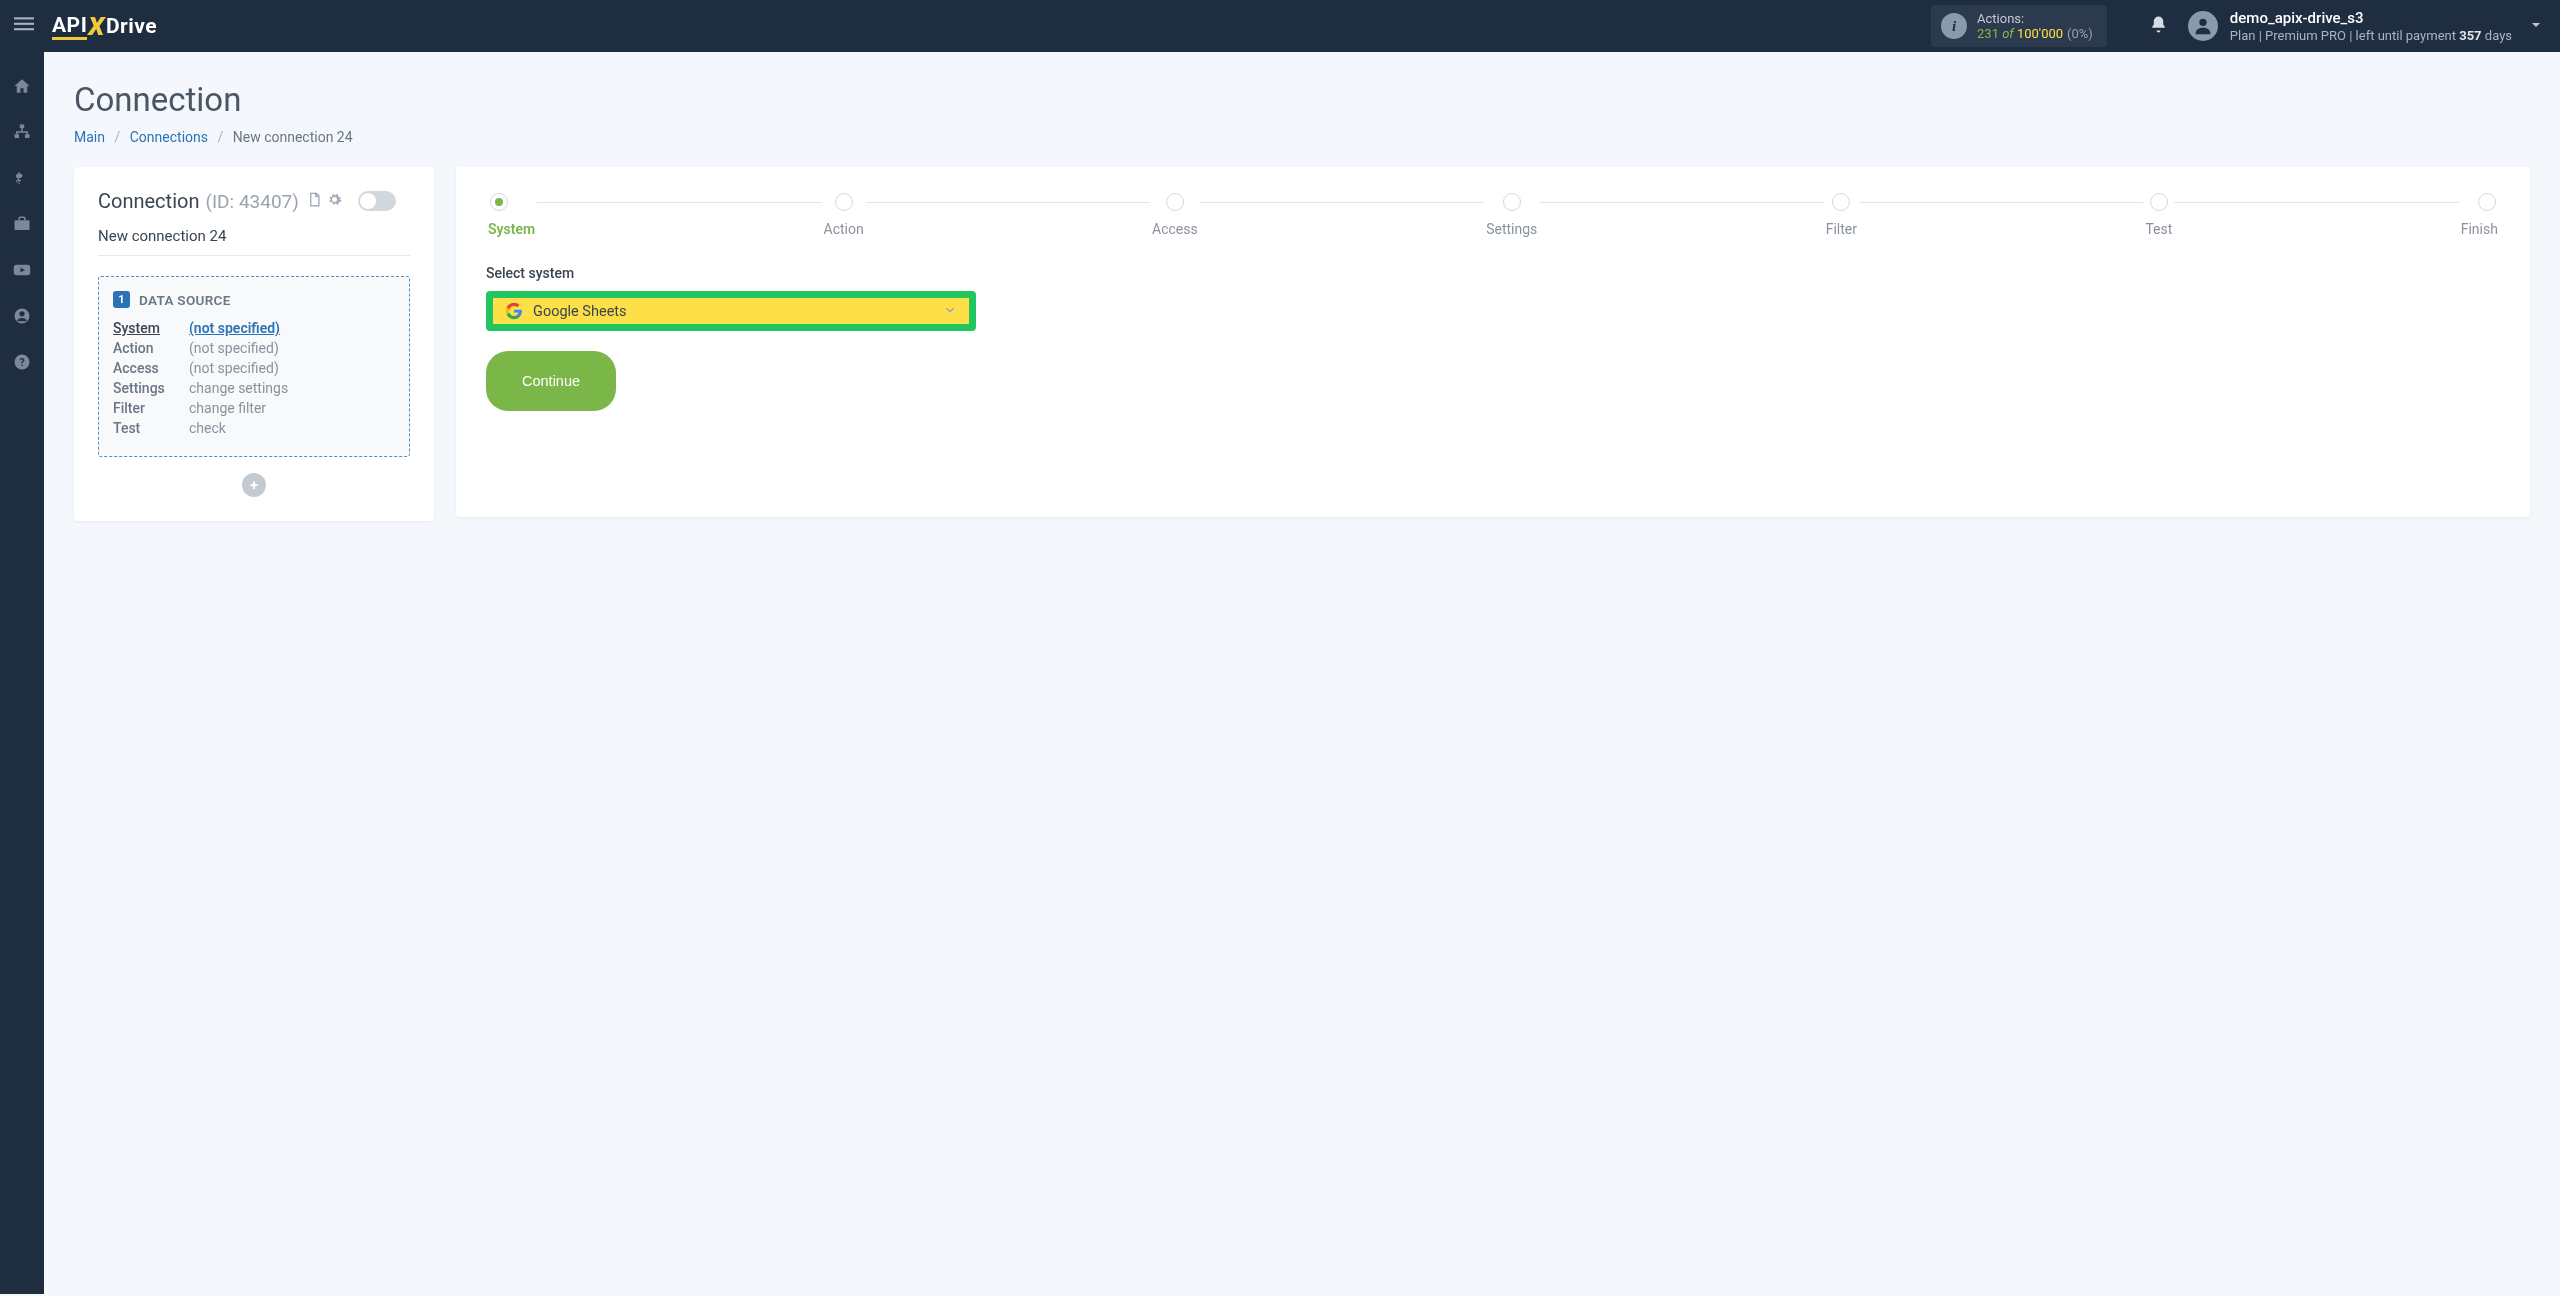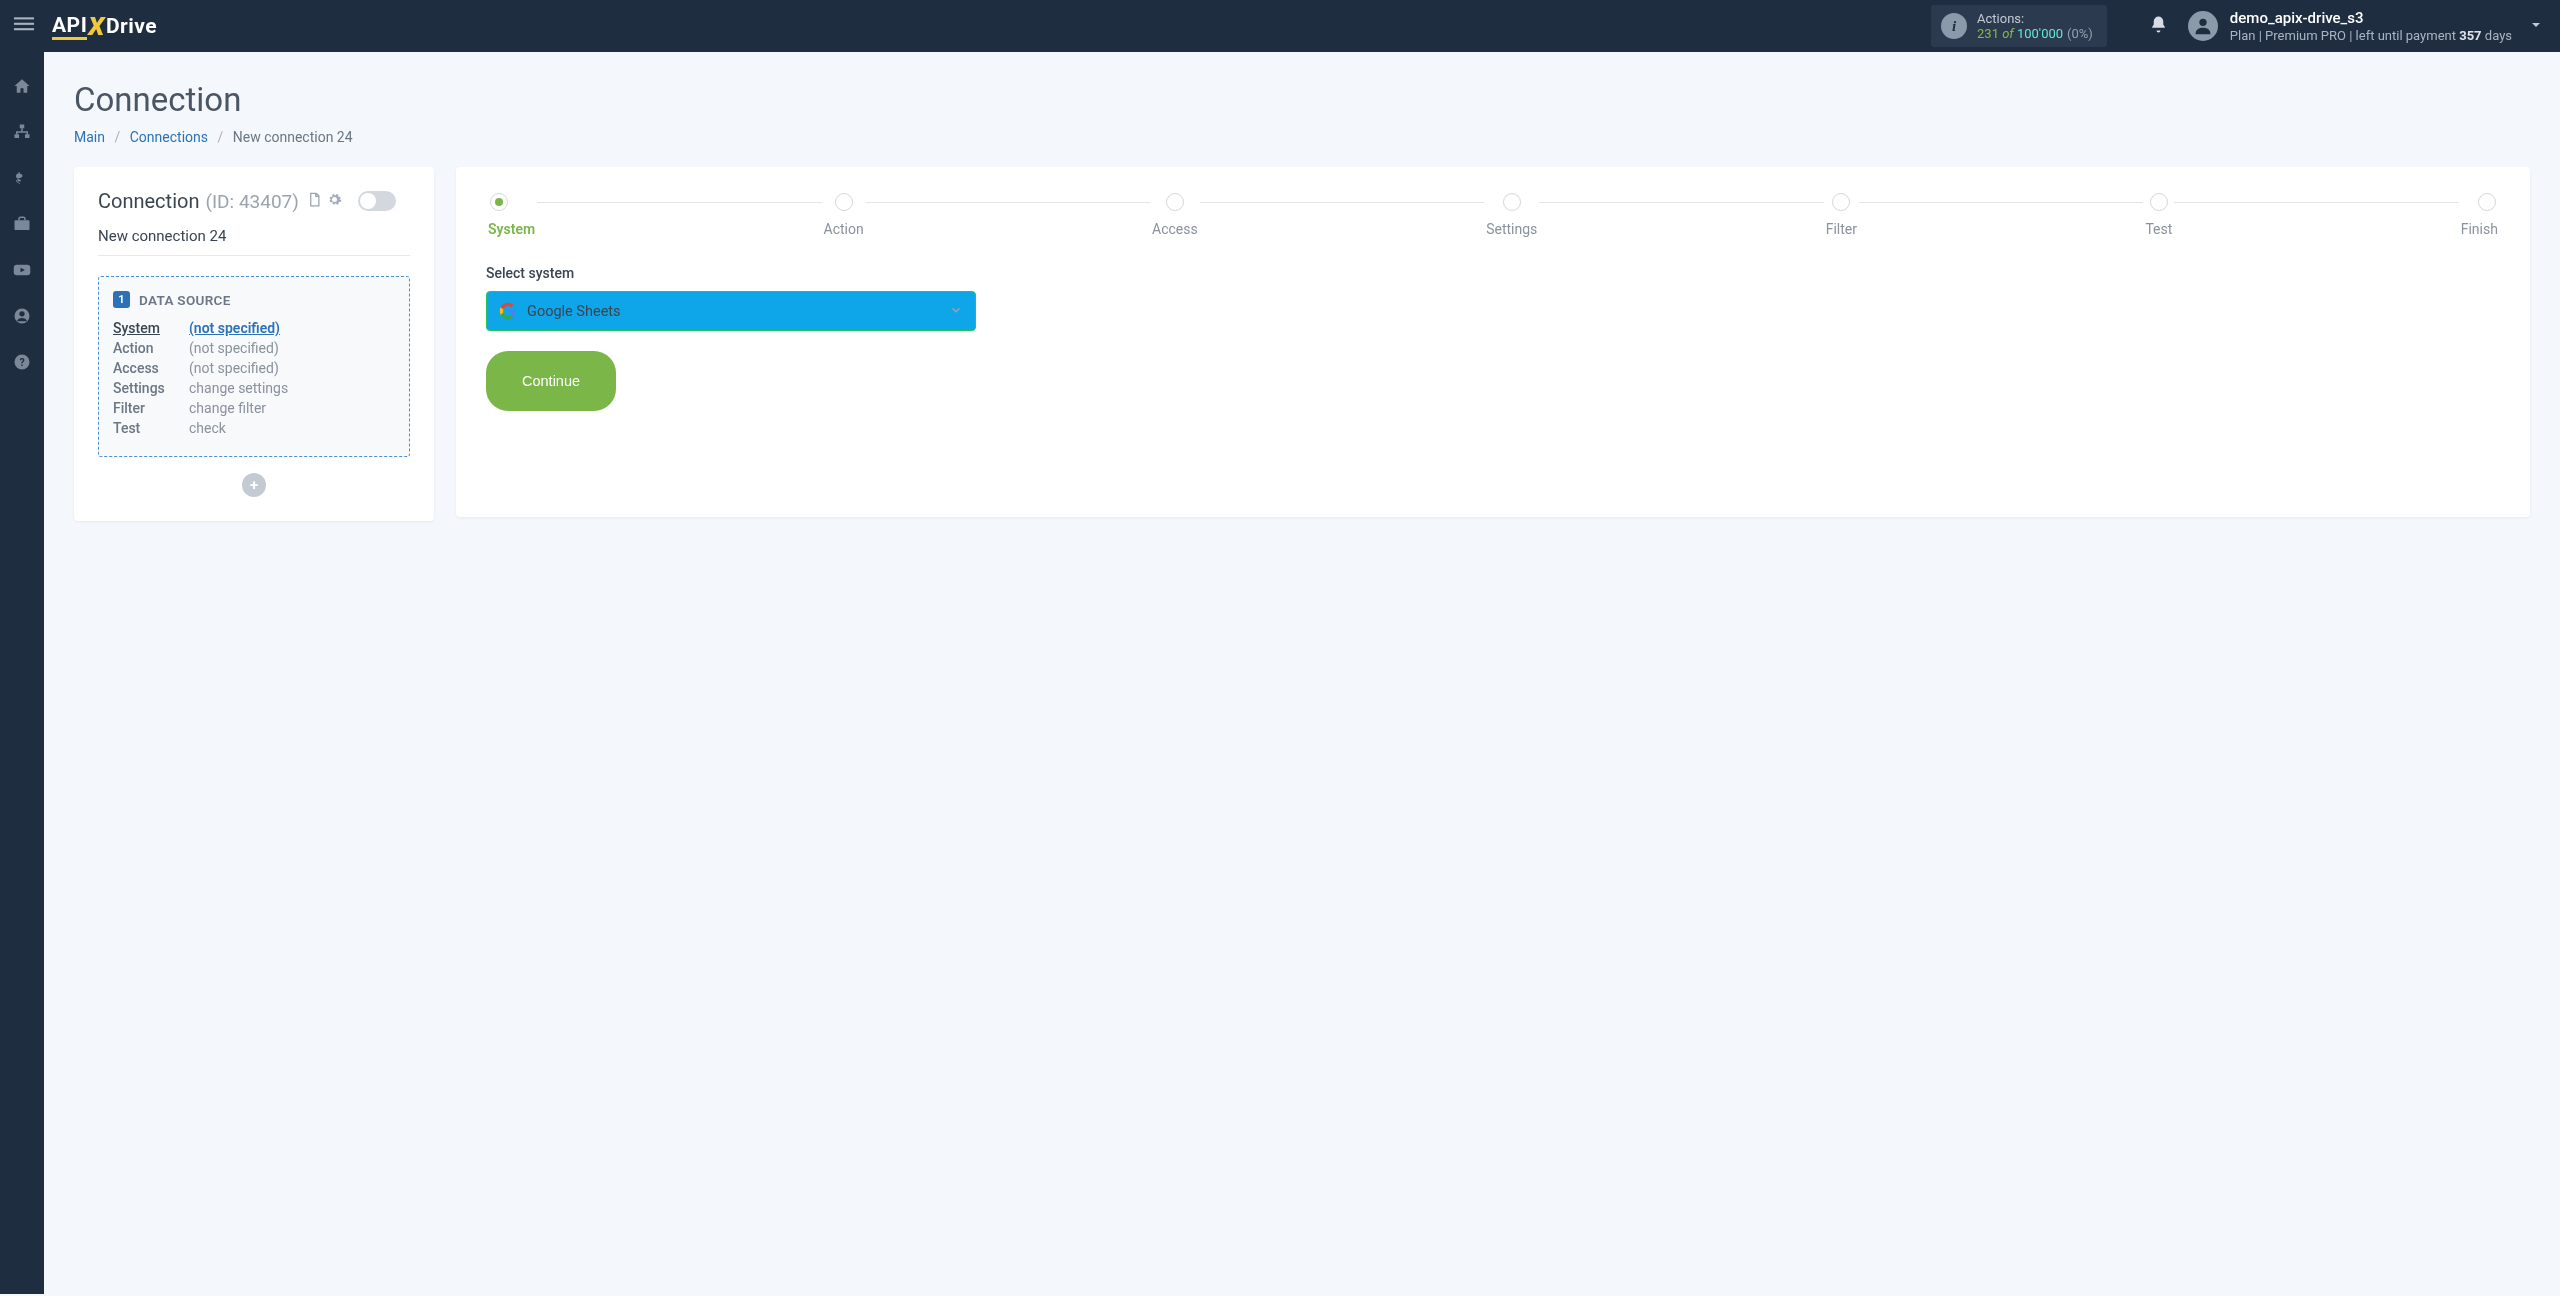--- a/index.html
+++ b/index.html
@@ -11,21 +11,21 @@
 .logo { display: flex; align-items: center; font-weight: 700; font-size: 21px; letter-spacing: 0.5px; }
 .logo .x { color: #efc83c; font-weight: 900; font-size: 26px; margin: 0 1px; font-style: italic; position: relative; }
 .logo .api { border-bottom: 3px solid #efc83c; padding-bottom: 0px; }
 .spacer { flex: 1; }
 .actions-box { background: #2b3a4e; border-radius: 3px; padding: 6px 14px 6px 10px; display: flex; align-items: center; margin-right: 22px; }
 .actions-box .info-circle { width: 26px; height: 26px; border-radius: 50%; background: #8a9aab; display: flex; align-items: center; justify-content: center; margin-right: 10px; color: #1f2d40; font-weight: 700; font-style: italic; font-family: serif; font-size: 15px; }
 .actions-box .label { font-size: 13px; color: #c2cad4; }
 .actions-box .count-line { font-size: 13px; }
 .actions-box .used { color: #86b946; font-weight: 400; }
 .actions-box .of { color: #86b946; font-style: italic; }
-.actions-box .quota { color: #5eead4; }
+.actions-box .quota { color: #fde047; }
 .actions-box .pct { color: #93a0ae; margin-left: 4px; }
 .bell { margin: 0 20px; color: #d6dce3; font-size: 18px; }
 .user { display: flex; align-items: center; }
 .user .avatar { width: 30px; height: 30px; border-radius: 50%; background: #8a9aab; margin-right: 12px; display: flex; align-items: center; justify-content: center; }
 .user .name { font-size: 15px; font-weight: 500; color: #fff; margin-bottom: 1px; }
 .user .plan { font-size: 13px; color: #a9b4c3; }
 .chev-down { margin-left: 16px; color: #c2cad4; font-size: 14px; }
 
 
 .container { display: flex; min-height: calc(100vh - 54px); }
@@ -71,21 +71,21 @@
 .step .dot { width: 18px; height: 18px; border: 1px solid #d3d8de; border-radius: 50%; margin: 0 auto 10px; background: #fff; display: flex; align-items: center; justify-content: center; }
 .step.active .dot::after { content: ""; width: 8px; height: 8px; background: #7ab648; border-radius: 50%; }
 .step .label { font-size: 14px; color: #8a929d; }
 .step.active .label { color: #7ab648; font-weight: 600; }
 .step:first-child { text-align: left; }
 .step:first-child .dot { margin-left: 2px; }
 .step:last-child { text-align: left; }
 .step:last-child .dot { margin-right: 2px; margin-left: auto; }
 
 .field-label { font-size: 14px; color: #3a4552; font-weight: 500; margin-bottom: 10px; }
-.select { width: 490px; height: 40px; border: 1px solid #22c55e; border-radius: 4px; display: flex; align-items: center; padding: 0 12px; background: #0ea5e9; cursor: pointer; margin-bottom: 20px; }
+.select { width: 490px; height: 40px; border: 7px solid #22c55e; border-radius: 4px; display: flex; align-items: center; padding: 0 12px; background: #fde047; cursor: pointer; margin-bottom: 20px; }
 .select .g-icon { width: 18px; height: 18px; margin-right: 10px; }
 .select .value { flex: 1; color: #3a4552; font-size: 14.5px; }
 .select .chev { color: #9aa3af; font-size: 12px; }
 .btn-continue { background: #7ab648; color: #fff; border: none; border-radius: 22px; padding: 22px 36px; font-size: 14.5px; font-weight: 500; cursor: pointer; }
 </style>
 </head>
 <body>
 
 <div class="topnav">
   <div class="hamburger">

